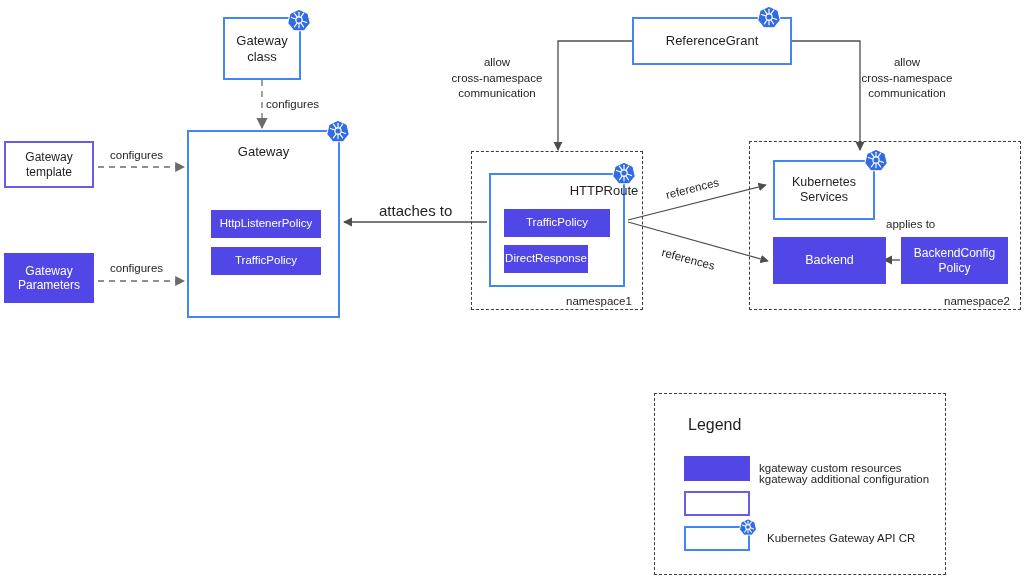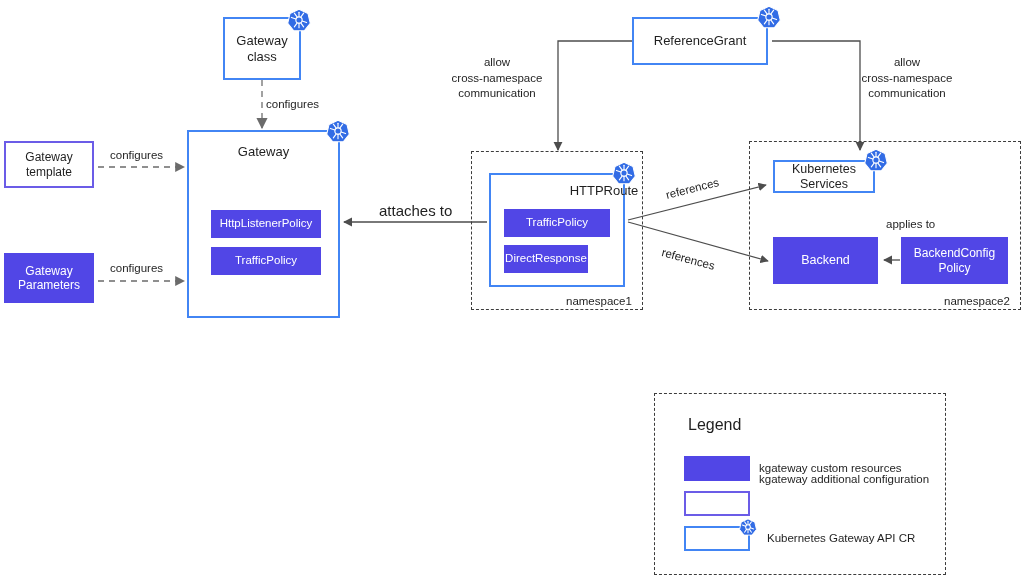--- a/index.html
+++ b/index.html
@@ -142,21 +142,21 @@
         <path d="M5.9 12.6 L11.8 14.6"></path>
           <path d="M20.2 17.4 L26.1 19.4"></path>
         <path d="M9.8 25.2 L13.4 20.2"></path>
           <path d="M18.6 11.8 L22.2 6.8"></path>
         <path d="M22.2 25.2 L18.6 20.2"></path>
           <path d="M13.4 11.8 L9.8 6.8"></path>
       </g>
     </svg>
   </span>
 
-  <div class="node k8s-box" style="left:632px;top:17px;width:136px;height:48px;font-size:13px;">ReferenceGrant</div>
+  <div class="node k8s-box" style="left:632px;top:17px;width:160px;height:48px;font-size:13px;">ReferenceGrant</div>
   <span class="k8s-badge" style="left:757px;top:5px;">
     <svg viewBox="0 0 32 32">
       <polygon points="16,1.6 28,7.4 31,20.3 23,30.4 9,30.4 1,20.3 4,7.4" fill="#326ce5" stroke="#ffffff" stroke-width="1.4"></polygon>
       <g fill="none" stroke="#ffffff" stroke-width="1.5" stroke-linecap="round">
         <circle cx="16" cy="16" r="4.2"></circle>
         <path d="M16 5.6 L16 11.6"></path>
           <path d="M16 20.4 L16 26.4"></path>
         <path d="M5.9 12.6 L11.8 14.6"></path>
           <path d="M20.2 17.4 L26.1 19.4"></path>
         <path d="M9.8 25.2 L13.4 20.2"></path>
@@ -171,40 +171,40 @@
 cross-namespace
 communication</span>
 
   <span class="label center" style="left:857px;top:55px;width:100px;font-size:11.5px;line-height:1.35;white-space:pre-line;">allow
 cross-namespace
 communication</span>
 
   <span class="rot-refs" style="left:666px;top:189px;transform:rotate(-14deg);">references</span>
   <span class="rot-refs" style="left:662px;top:246px;transform:rotate(15deg);">references</span>
 
-  <div class="node k8s-box" style="left:773px;top:160px;width:102px;height:33px;font-size:12.5px;white-space:pre;">Kubernetes
+  <div class="node k8s-box" style="left:773px;top:160px;width:102px;height:60px;font-size:12.5px;white-space:pre;">Kubernetes
 Services</div>
   <span class="k8s-badge" style="left:864px;top:148px;">
     <svg viewBox="0 0 32 32">
       <polygon points="16,1.6 28,7.4 31,20.3 23,30.4 9,30.4 1,20.3 4,7.4" fill="#326ce5" stroke="#ffffff" stroke-width="1.4"></polygon>
       <g fill="none" stroke="#ffffff" stroke-width="1.5" stroke-linecap="round">
         <circle cx="16" cy="16" r="4.2"></circle>
         <path d="M16 5.6 L16 11.6"></path>
           <path d="M16 20.4 L16 26.4"></path>
         <path d="M5.9 12.6 L11.8 14.6"></path>
           <path d="M20.2 17.4 L26.1 19.4"></path>
         <path d="M9.8 25.2 L13.4 20.2"></path>
           <path d="M18.6 11.8 L22.2 6.8"></path>
         <path d="M22.2 25.2 L18.6 20.2"></path>
           <path d="M13.4 11.8 L9.8 6.8"></path>
       </g>
     </svg>
   </span>
 
-  <div class="node purple-fill" style="left:773px;top:237px;width:105px;height:47px;font-size:12.5px;">Backend</div>
+  <div class="node purple-fill" style="left:773px;top:237px;width:113px;height:47px;font-size:12.5px;">Backend</div>
 
   <span class="label" style="left:886px;top:218px;font-size:11.5px;">applies to</span>
 
   <div class="node purple-fill" style="left:901px;top:237px;width:107px;height:47px;font-size:12px;white-space:pre;">BackendConfig
 Policy</div>
 
   <div class="node legend-box" style="left:654px;top:393px;width:292px;height:182px;"></div>
 
   <span class="legend-title" style="left:688px;top:416px;">Legend</span>
 

